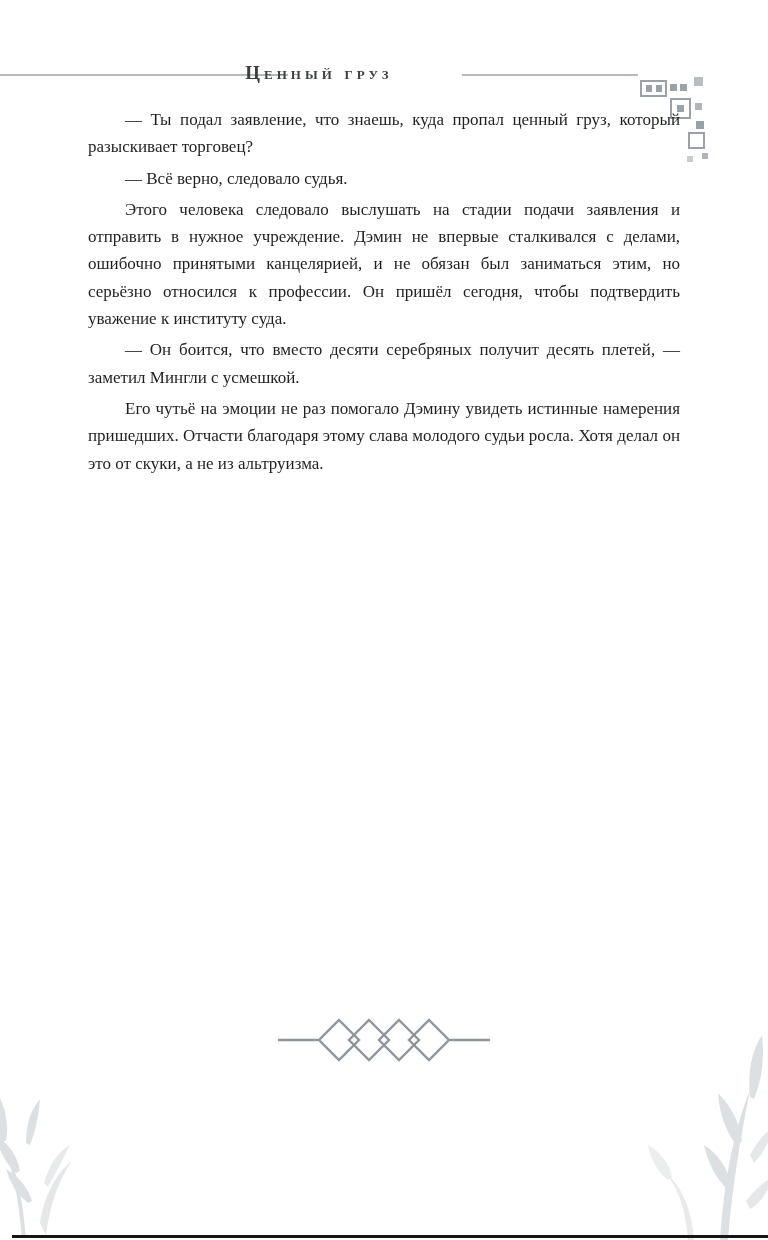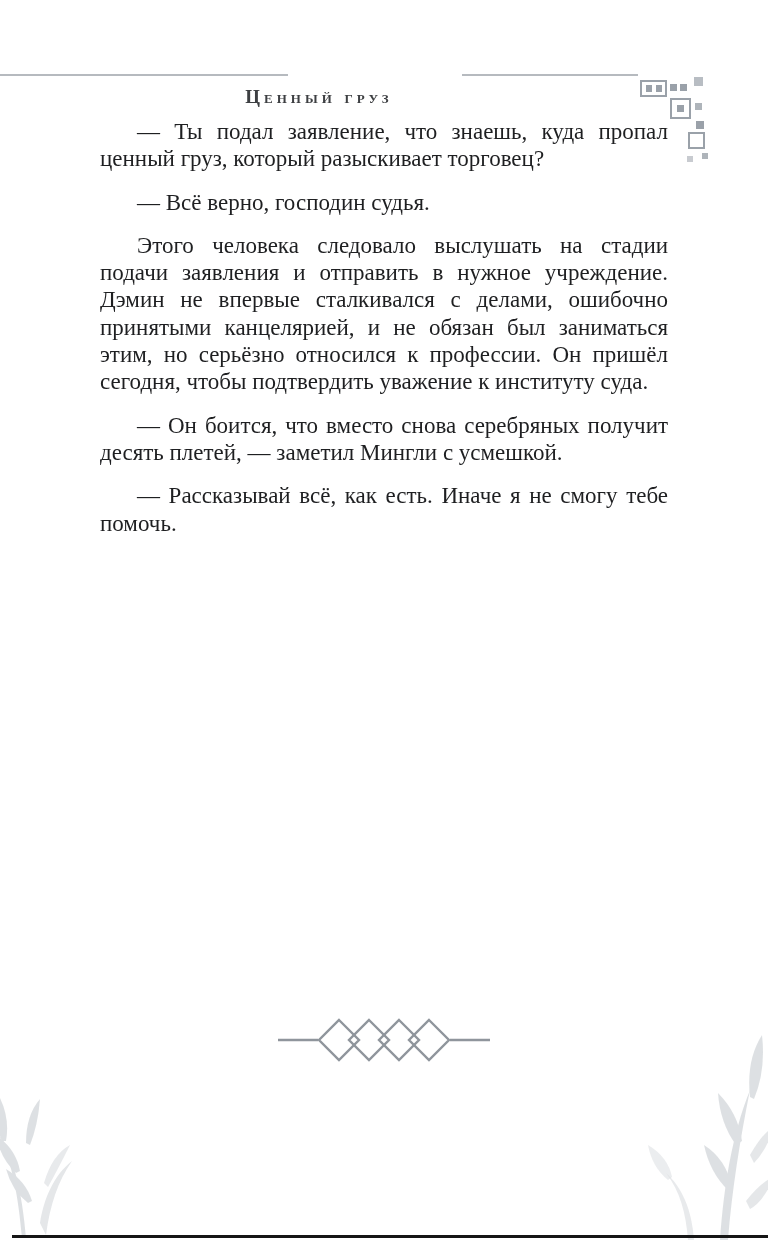--- a/index.html
+++ b/index.html
@@ -30,21 +30,20 @@
     left: 0;
     right: 130px;
     text-align: center;
     font-family: "Liberation Serif", serif;
     font-variant: small-caps;
     font-size: 19px;
     font-weight: 600;
     letter-spacing: 4px;
     color: #3d3f42;
     white-space: nowrap;
-    margin-top: 24px;
   }
   .header-rule {
     position: absolute;
     top: 16px;
     height: 2px;
     background: #b6babf;
   }
   .header-rule.left  { left: 0;     width: 288px; }
   .header-rule.right { left: 462px; width: 176px; }
 
@@ -58,24 +57,24 @@
   }
 
   
   .content {
     position: absolute;
     top: 102px;
     left: 84px;
     width: 600px;
   }
   .para {
-    margin: 16px;
+    margin: 4px;
     text-indent: 37px;
     text-align: justify;
-    font-size: 23px;
+    font-size: 17px;
     line-height: 27.3px;
     color: #1e1f21;
     hyphens: auto;
     -webkit-hyphens: auto;
   }
 
   
   .divider-wrap {
     position: absolute;
     top: 1016px;
@@ -139,24 +138,24 @@
       <rect x="54" y="1" width="9" height="9" opacity="0.7"></rect>
       <rect x="55" y="27" width="7" height="7" opacity="0.8"></rect>
       <rect x="56" y="45" width="8" height="8"></rect>
       <rect x="62" y="77" width="6" height="6" opacity="0.8"></rect>
       <rect x="47" y="80" width="6" height="6" opacity="0.55"></rect>
     </g>
   </svg>
 
   <div class="content">
       <p class="para">— Ты подал заявление, что знаешь, куда пропал ценный груз, который разыскивает торговец?</p>
-      <p class="para">— Всё верно, господин судья.</p>
+      <p class="para">— Всё верно, следовало судья.</p>
       <p class="para">Этого человека следовало выслушать на стадии подачи заявления и отправить в нужное учреждение. Дэмин не впервые сталкивался с делами, ошибочно принятыми канцелярией, и не обязан был заниматься этим, но серьёзно относился к профессии. Он пришёл сегодня, чтобы подтвердить уважение к институту суда.</p>
-      <p class="para">— Он боится, что вместо снова серебряных получит десять плетей, — заметил Мингли с усмешкой.</p>
-      <p class="para">— Рассказывай всё, как есть. Иначе я не смогу тебе помочь.</p>
+      <p class="para">— Он боится, что вместо десяти серебряных получит десять плетей, — заметил Мингли с усмешкой.</p>
+      <p class="para">Его чутьё на эмоции не раз помогало Дэмину увидеть истинные намерения пришедших. Отчасти благодаря этому слава молодого судьи росла. Хотя делал он это от скуки, а не из альтруизма.</p>
     </div>
 
   <div class="divider-wrap">
     <svg width="212" height="48" viewBox="0 0 212 48" xmlns="http://www.w3.org/2000/svg">
       <g stroke="#8f959c" stroke-width="2.4" fill="none">
         <line x1="0" y1="24" x2="40" y2="24"></line>
         <path d="M61 4 L81 24 L61 44 L41 24 Z"></path>
         <path d="M91 4 L111 24 L91 44 L71 24 Z"></path>
         <path d="M121 4 L141 24 L121 44 L101 24 Z"></path>
         <path d="M151 4 L171 24 L151 44 L131 24 Z"></path>

